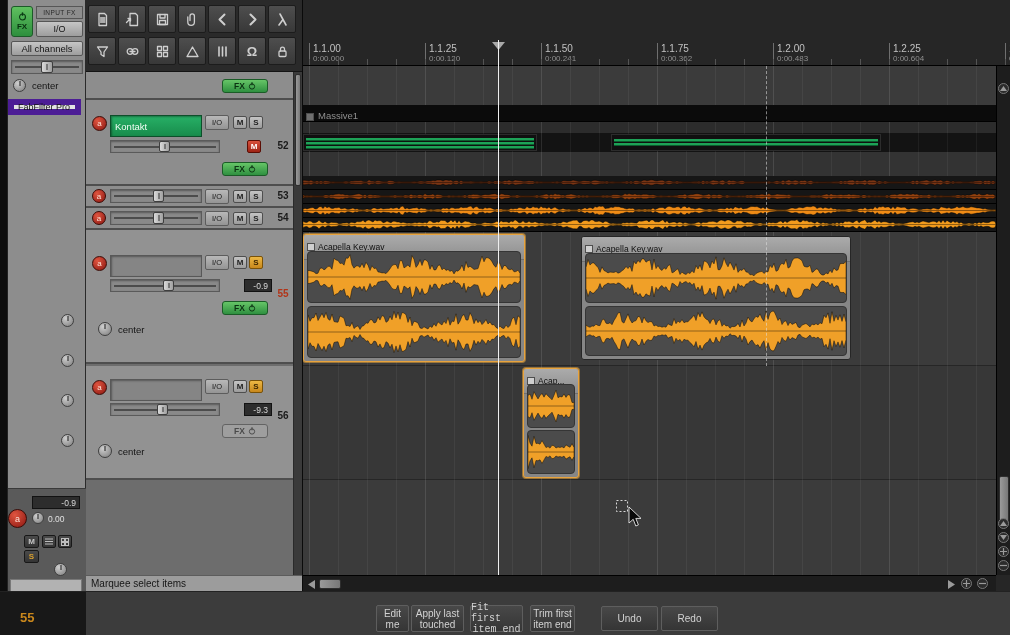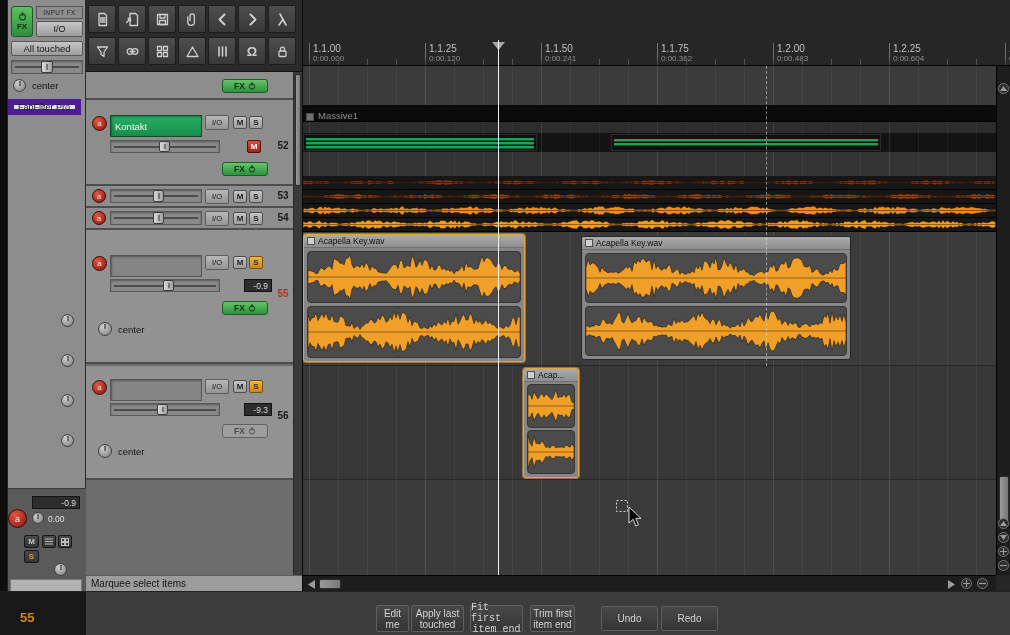--- a/index.html
+++ b/index.html
@@ -67,21 +67,21 @@
   .minorticks{background-image:repeating-linear-gradient(90deg,#545454 0 1px,transparent 1px 29px)}
   .lanes{background:#3b3b3b;overflow:hidden}
   .lane{position:absolute;left:0;width:693px}
   .grid{position:absolute;inset:0;z-index:1;pointer-events:none;
         background-image:repeating-linear-gradient(90deg,rgba(255,255,255,.05) 0 1px,transparent 1px 29px),
                          repeating-linear-gradient(90deg,rgba(255,255,255,.06) 0 1px,transparent 1px 116px);
         background-position:6px 0,6px 0}
   .item{position:absolute;background:#868686;border:1px solid #262626;border-radius:3px;overflow:hidden;z-index:2}
   .item.selected{border:1px solid #e8a33d;box-shadow:0 0 0 1px rgba(235,167,60,.55)}
   .ititle{height:13px;background:linear-gradient(#ababab,#8e8e8e);display:flex;align-items:center;gap:3px;
-          padding:0 3px;font-size:8.5px;color:#0e0e0e;white-space:nowrap;overflow:hidden;border-bottom:1px solid #6f6f6f}
+          padding:12px 3px;font-size:8.5px;color:#0e0e0e;white-space:nowrap;overflow:hidden;border-bottom:1px solid #6f6f6f}
   .iicon{width:8px;height:8px;background:#cfcfcf;border:1px solid #4e4e4e;flex:0 0 auto}
   .chan{position:absolute;left:3px;right:3px;background:#4b4b4b;border:1px solid #353535;border-radius:4px;overflow:hidden}
   .chan svg,.wavelane svg{display:block;width:100%;height:100%}
   .mitem{position:absolute;background:#0b0b0b;border-bottom:1px solid #000;display:flex;align-items:flex-end;gap:4px;
          padding-left:3px;z-index:2}
   .mitem .name{font-size:9.5px;color:#8f8f8f}
   .midiseg{position:absolute;background:#101010;border:1px solid #2c2c2c;z-index:2}
   .note{position:absolute;height:2px;background:#1da257;box-shadow:0 1px 0 #0c5c2e}
   .wavelane{position:absolute;left:0;width:693px;background:#161616;border-bottom:1px solid #000;z-index:2}
   .playcursor{background:#efefef;z-index:6}
@@ -108,21 +108,21 @@
   <div class="p master" style="left:8px;top:0;width:78px;height:592px;">
     <div class="p mfx" style="left:3px;top:6px;width:22px;height:31px;">
       <svg width="9" height="9" viewBox="0 0 10 10">
           <circle cx="5" cy="5.6" r="3.3" fill="none" stroke="#0a3a14" stroke-width="1.2"></circle>
           <line x1="5" y1="0.4" x2="5" y2="4.2" stroke="#0a3a14" stroke-width="1.5"></line>
         </svg>
       <span>FX</span>
     </div>
     <div class="p lbl" style="left:28px;top:6px;width:47px;height:13px;">INPUT FX</div>
     <div class="p gbtn" style="left:28px;top:21px;width:47px;height:16px;">I/O</div>
-    <div class="p gbtn" style="left:3px;top:41px;width:72px;height:15px;font-size:9.5px;">All touched</div>
+    <div class="p gbtn" style="left:3px;top:41px;width:72px;height:15px;font-size:9.5px;">All channels</div>
     <div class="p fader" style="left:3px;top:60px;width:72px;height:14px;">
       <div class="groove"></div>
       <div class="handle" style="left:29px;width:12px;"></div>
     </div>
     <div class="p knob" style="left:5px;top:79px;width:13px;height:13px;"></div>
     <div class="p panlbl" style="left:24px;top:80px;">center</div>
     <div class="p plugin" style="left:0;top:99px;width:73px;height:16px;">FabFilter Pro</div>
 
     <div class="p knob" style="left:53px;top:314px;width:13px;height:13px;"></div>
     <div class="p knob" style="left:53px;top:354px;width:13px;height:13px;"></div>

